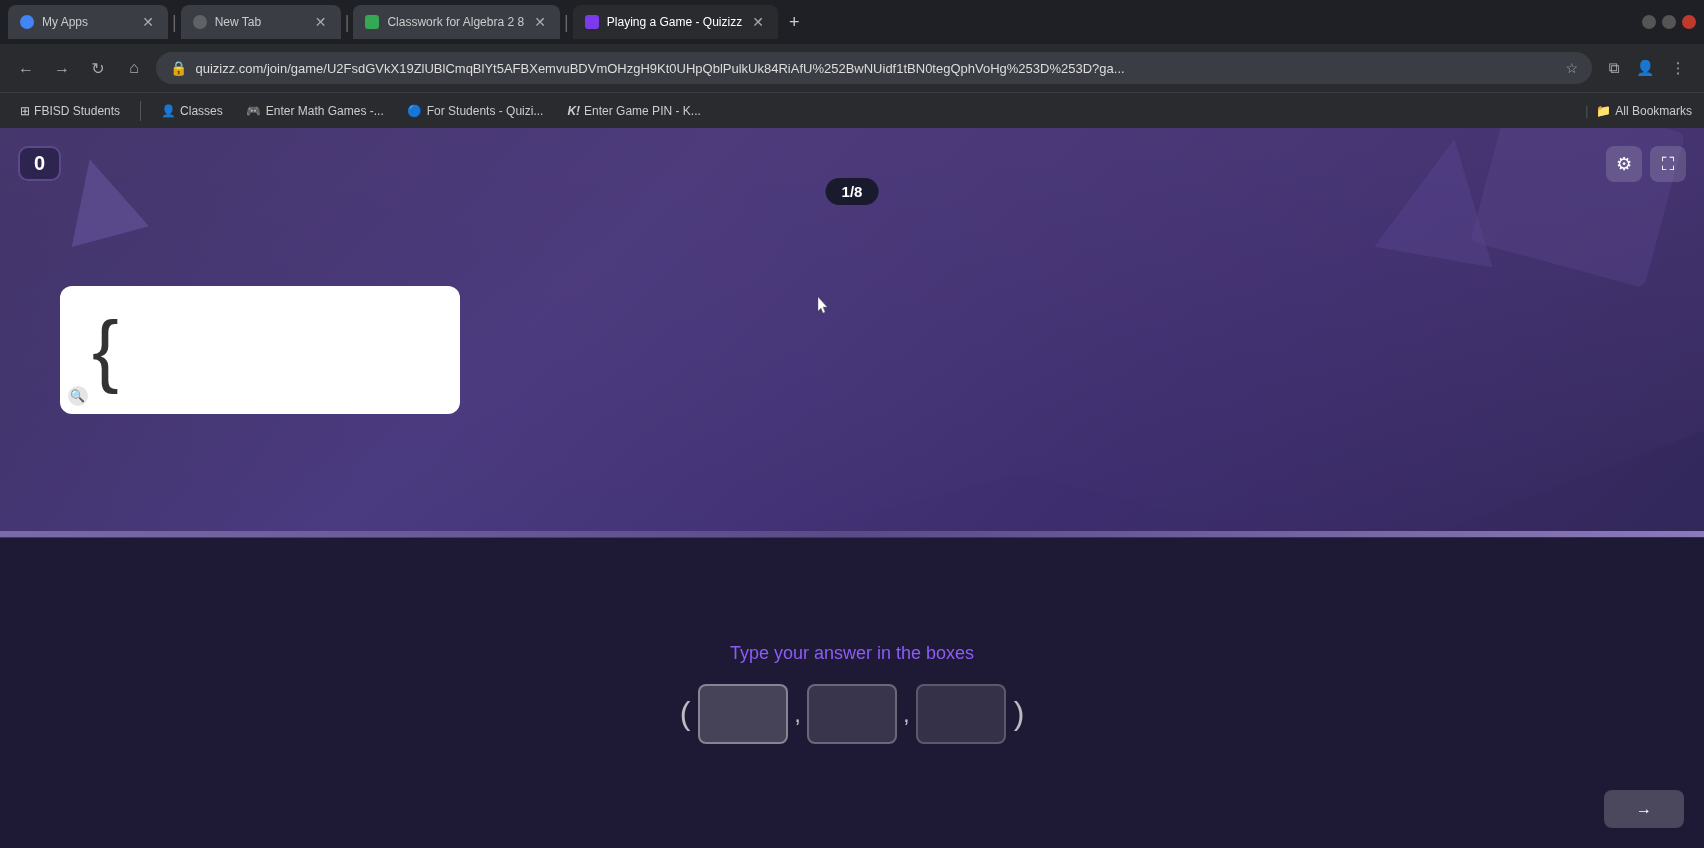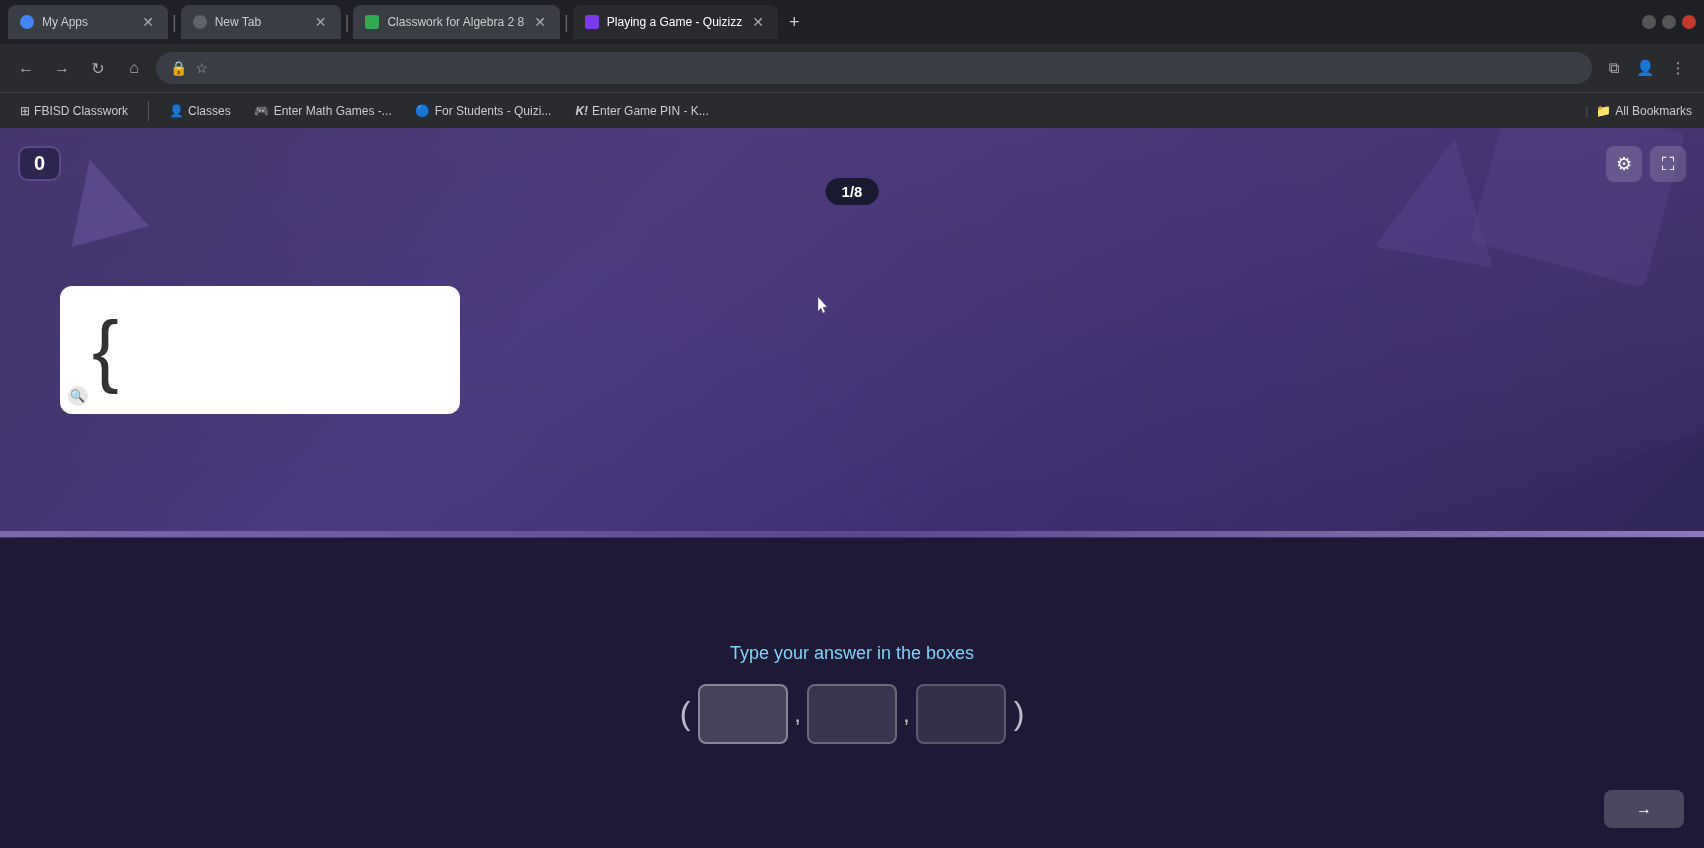--- a/index.html
+++ b/index.html
@@ -317,21 +317,21 @@
       bottom: 0;
       background: #1e1a35;
       display: flex;
       flex-direction: column;
       align-items: center;
       justify-content: center;
       gap: 20px;
     }
 
     .answer-instruction {
-      color: #7dd3fc;
+      color: #8b5cf6;
       font-size: 18px;
       font-weight: 500;
     }
 
     
     .answer-input-row {
       display: flex;
       align-items: center;
       gap: 4px;
     }
@@ -461,41 +461,42 @@
       <span>→</span>
     </div>
     <div class="nav-btn">
       <span>↻</span>
     </div>
     <div class="nav-btn">
       <span>⌂</span>
     </div>
     <div class="url-bar">
       <span style="color:#aaa;font-size:14px;">🔒</span>
+      <span class="url-text">quizizz.com/join/game/U2FsdGVkX19ZlUBlCmqBlYt5AFBXemvuBDVmOHzgH9Kt0UHpQblPulkUk84RiAfU%252BwNUidf1tBN0tegQphVoHg%253D%253D?ga...</span>
       <div class="url-icons">
         <span>☆</span>
       </div>
     </div>
     <div class="browser-actions">
       <div class="browser-action-btn">
         <span>⧉</span>
       </div>
       <div class="browser-action-btn">
         <span>👤</span>
       </div>
       <div class="browser-action-btn">
         <span>⋮</span>
       </div>
     </div>
   </div>
 
   <div class="bookmarks-bar">
     <div class="bookmark-item">
       <span>⊞</span>
-      <span>FBISD Classwork</span>
+      <span>FBISD Students</span>
     </div>
     <div class="bookmark-separator"></div>
     <div class="bookmark-item">
       <span>👤</span>
       <span>Classes</span>
     </div>
     <div class="bookmark-item">
       <span>🎮</span>
       <span>Enter Math Games -...</span>
     </div>

